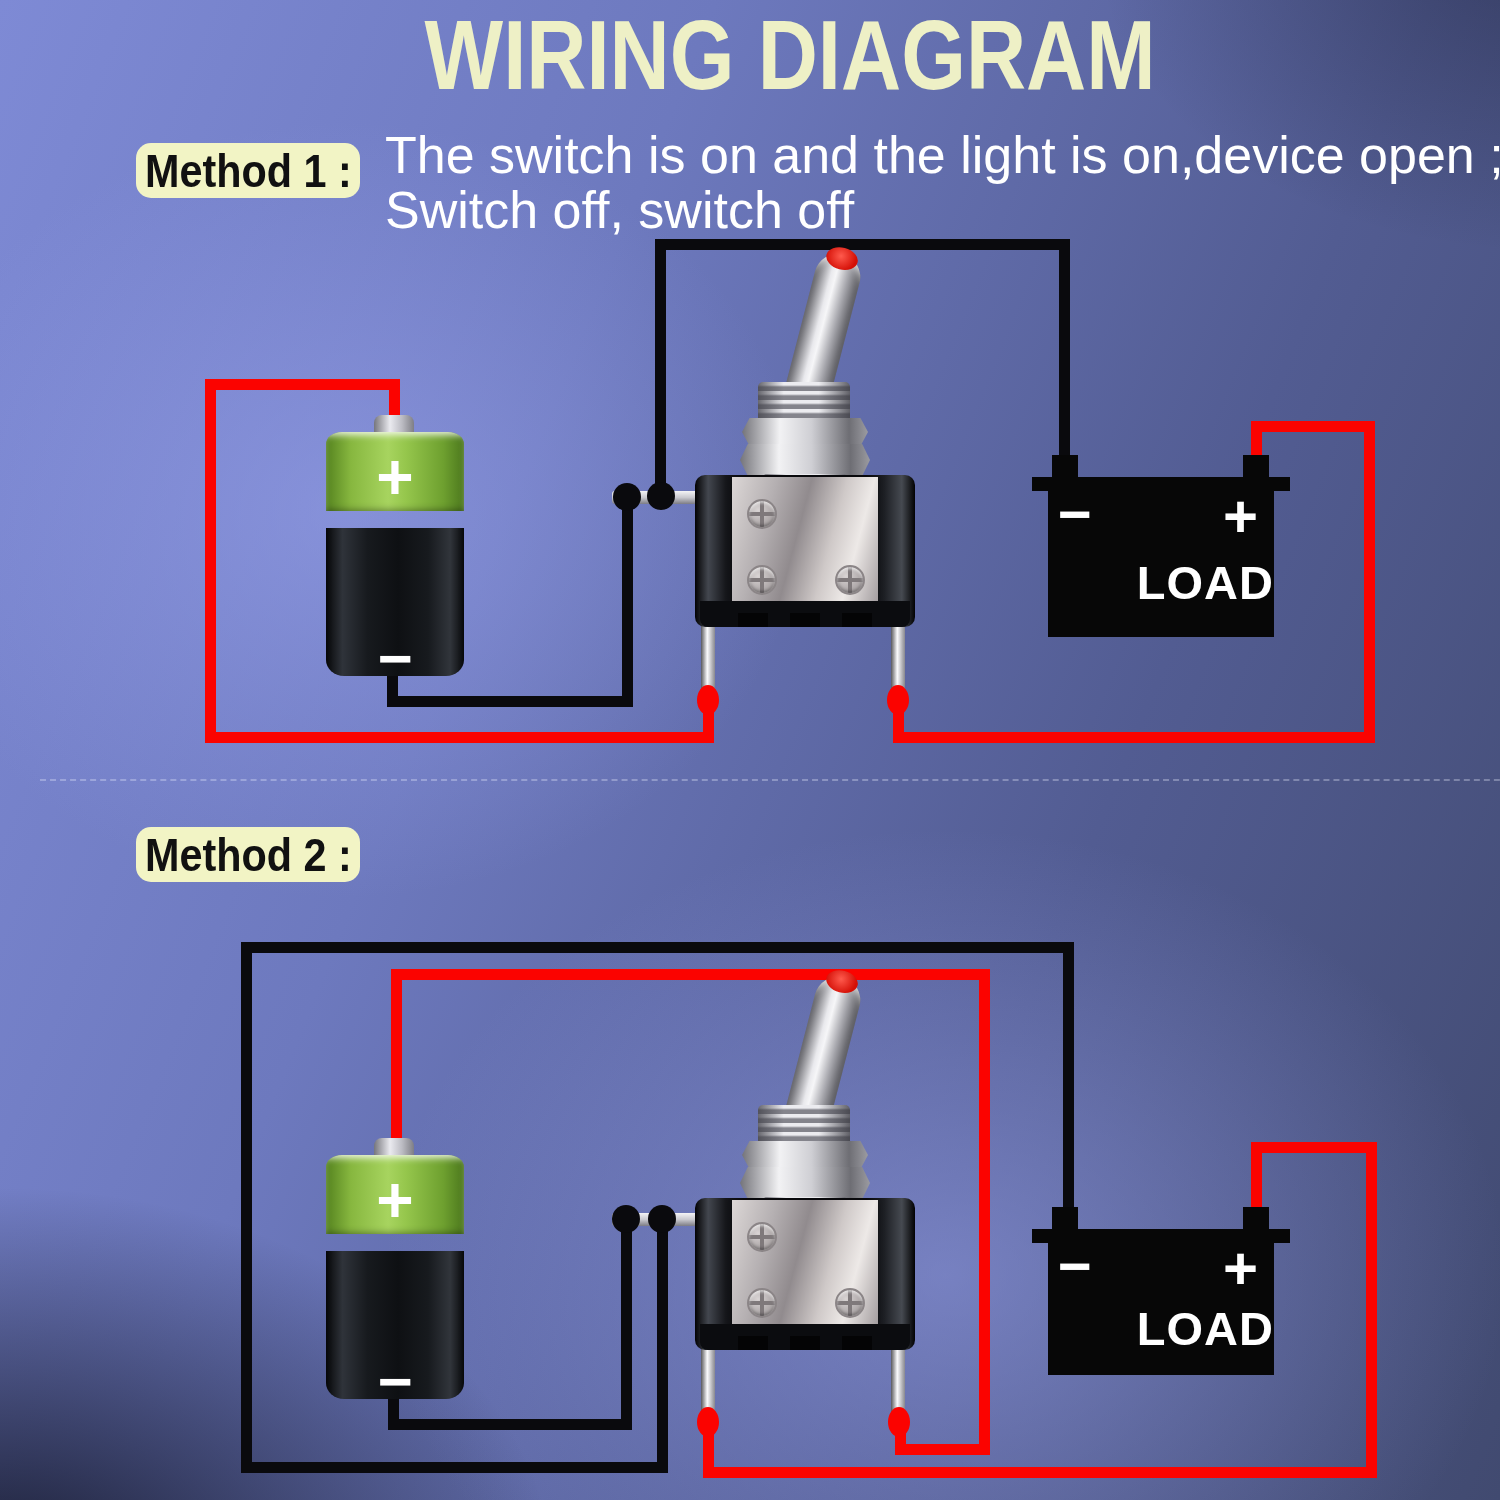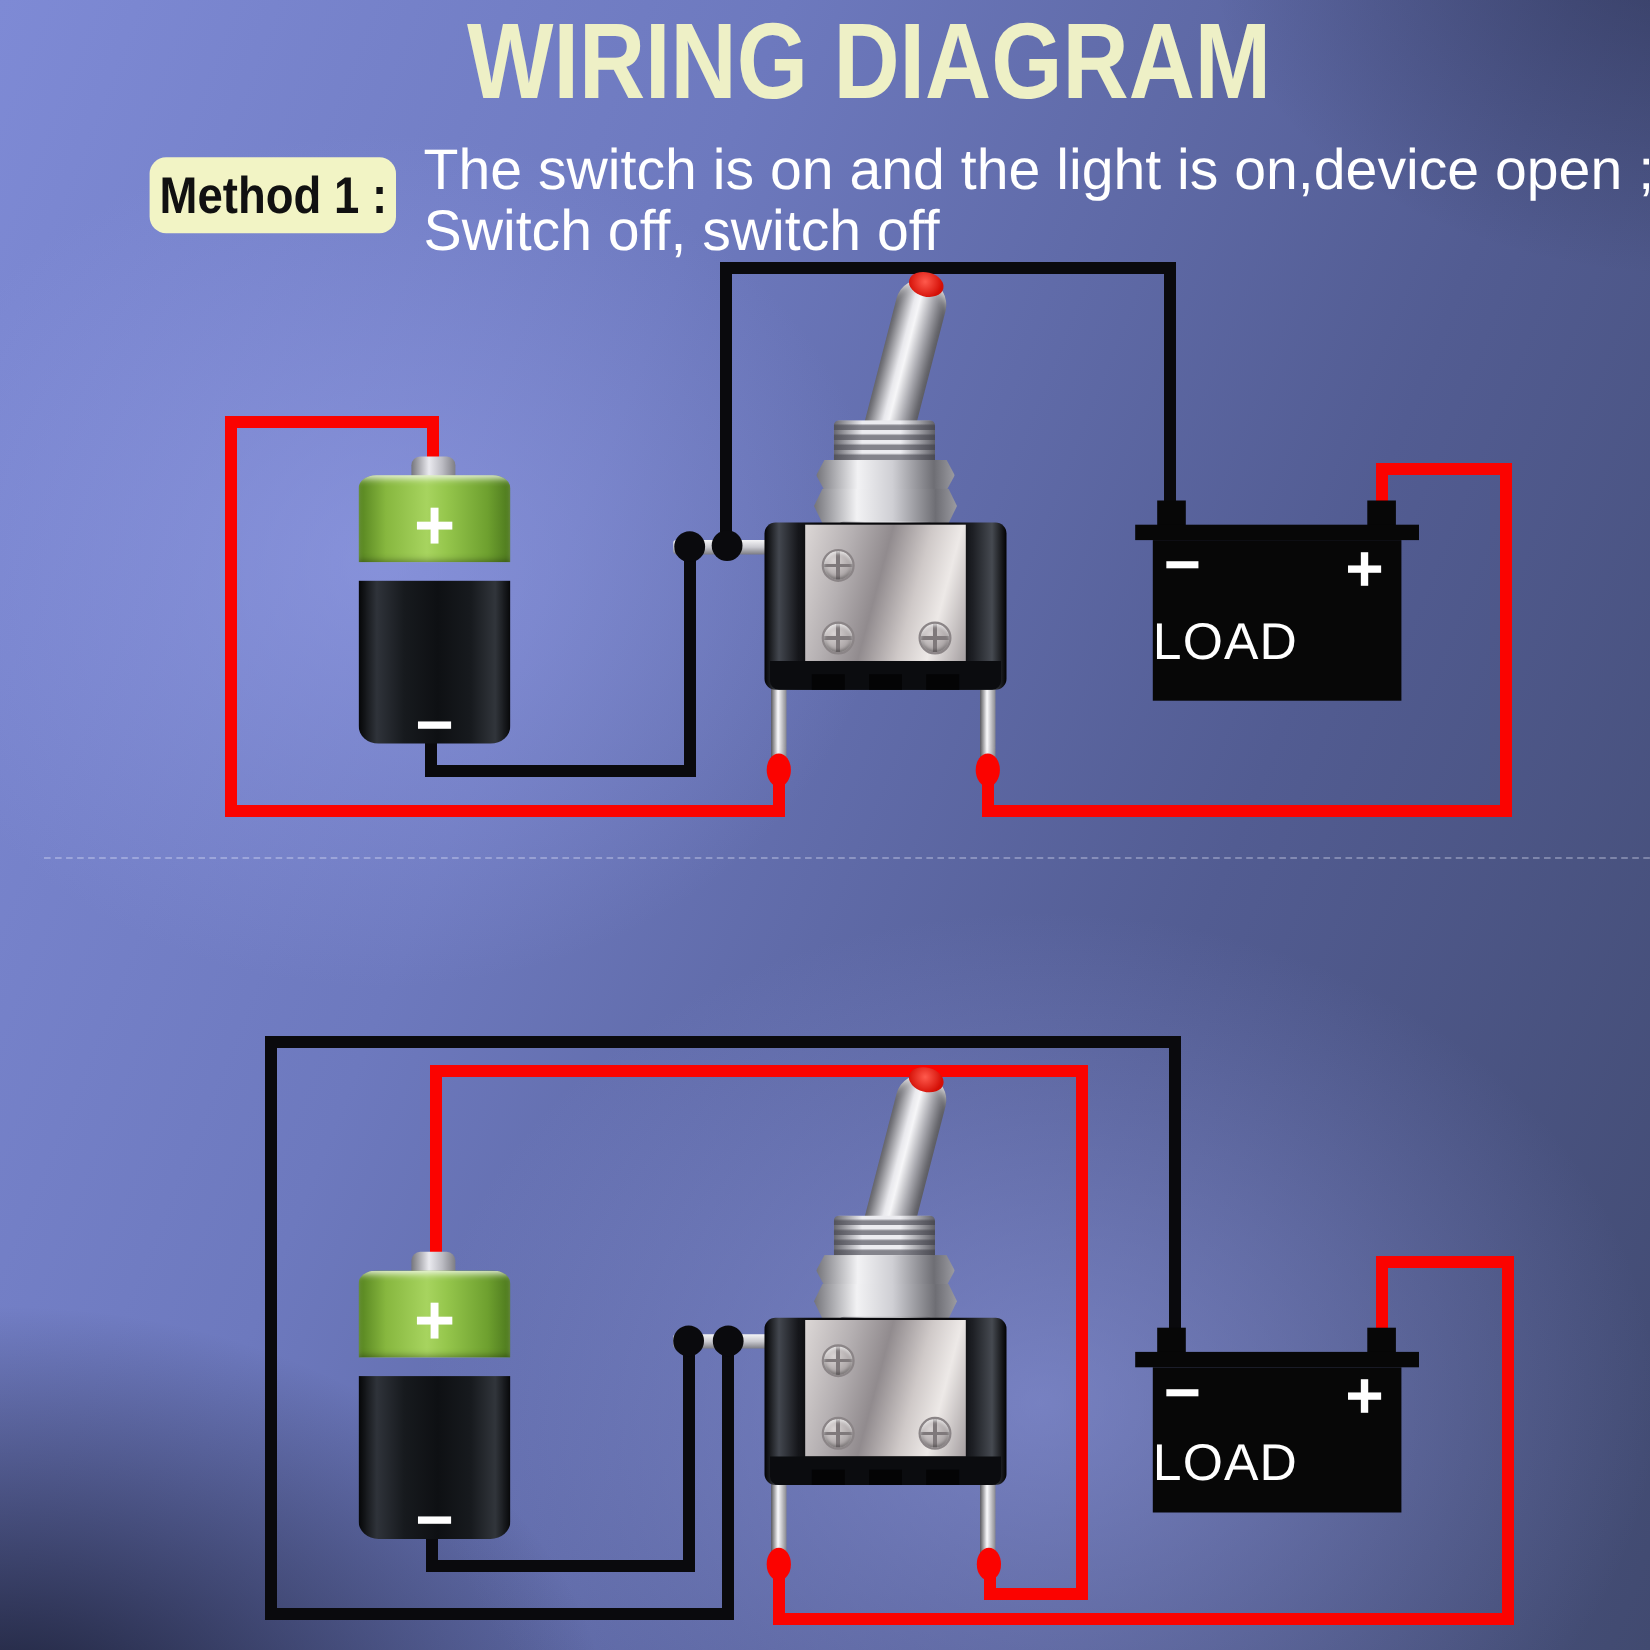--- a/index.html
+++ b/index.html
@@ -17,21 +17,21 @@
   .layer{position:absolute;left:0;top:0;width:1500px;height:1500px;}
 
   
   .title{
     position:absolute;left:0;right:0;top:6px;text-align:center;
     font-size:98px;font-weight:bold;line-height:1.0;color:var(--title-yellow,#eef0c6);
     letter-spacing:0px;white-space:nowrap;
   }
   .title>span{display:inline-block;transform:scaleX(0.85);transform-origin:50% 50%;}
   .method-label{
-    position:absolute;width:224px;height:69px;border-radius:15px;
+    position:absolute;width:224px;height:55px;border-radius:15px;
     background:var(--label-background,#f2f4c5);
     display:flex;align-items:center;justify-content:center;
   }
   .method-label>span{
     font-size:47px;font-weight:bold;color:var(--label-text,#111);
     transform:scaleX(0.88);transform-origin:50% 50%;white-space:nowrap;
   }
   .desc{position:absolute;color:var(--description-text,#fff);font-size:52px;line-height:55px;white-space:nowrap;}
 
   .separator{position:absolute;left:0;width:1500px;top:779px;border-top:2px dashed rgba(235,240,255,0.32);}
@@ -121,22 +121,22 @@
   .load{position:absolute;width:258px;}
   .load .terminal{position:absolute;top:0;width:26px;height:24px;background:var(--load-body,#070707);}
   .load .terminal.neg{left:20px;}
   .load .terminal.pos{left:211px;}
   .load .bar{position:absolute;left:0;top:22px;width:258px;height:14px;background:var(--load-body,#070707);}
   .load .body{position:absolute;left:16px;top:36px;width:226px;background:var(--load-body,#070707);}
   .load .sign{position:absolute;color:#fff;font-weight:bold;line-height:1;}
   .load .sign.minus{left:10px;top:-6px;font-size:58px;}
   .load .sign.plus{right:16px;top:-4px;font-size:60px;}
   .load .load-label{
-    position:absolute;left:0;right:0;top:44%;text-align:left;
-    color:#fff;font-size:47px;font-weight:normal;letter-spacing:1px;
+    position:absolute;left:0;right:0;top:44%;text-align:right;
+    color:#fff;font-size:47px;font-weight:bold;letter-spacing:1px;
   }
 </style>
 </head>
 <body>
 
 <div class="stage">
 
   <svg class="layer" viewBox="0 0 1500 1500">
     <defs>
       <linearGradient id="lug" x1="0" y1="0" x2="0" y2="1">
@@ -165,20 +165,23 @@
   <div class="title"><span>WIRING DIAGRAM</span></div>
 
   <div class="method-label" style="left:96px;top:143px;">
     <span>Method 1 :</span>
   </div>
   <div class="desc" style="left:345px;top:128px;">
     <div>The switch is on and the light is on,device open ;</div>
     <div>Switch off, switch off</div>
   </div>
 
+  <div class="method-label" style="left:96px;top:827px;">
+    <span>Method 2 :</span>
+  </div>
 
   <div class="separator"></div>
 
   <div class="battery" style="left:286px;top:415px;">
     <div class="bat-nub"></div>
     <div class="bat-shell">
       <div class="bat-green">
         <span class="bat-plus">+</span>
       </div>
       <div class="bat-black">

